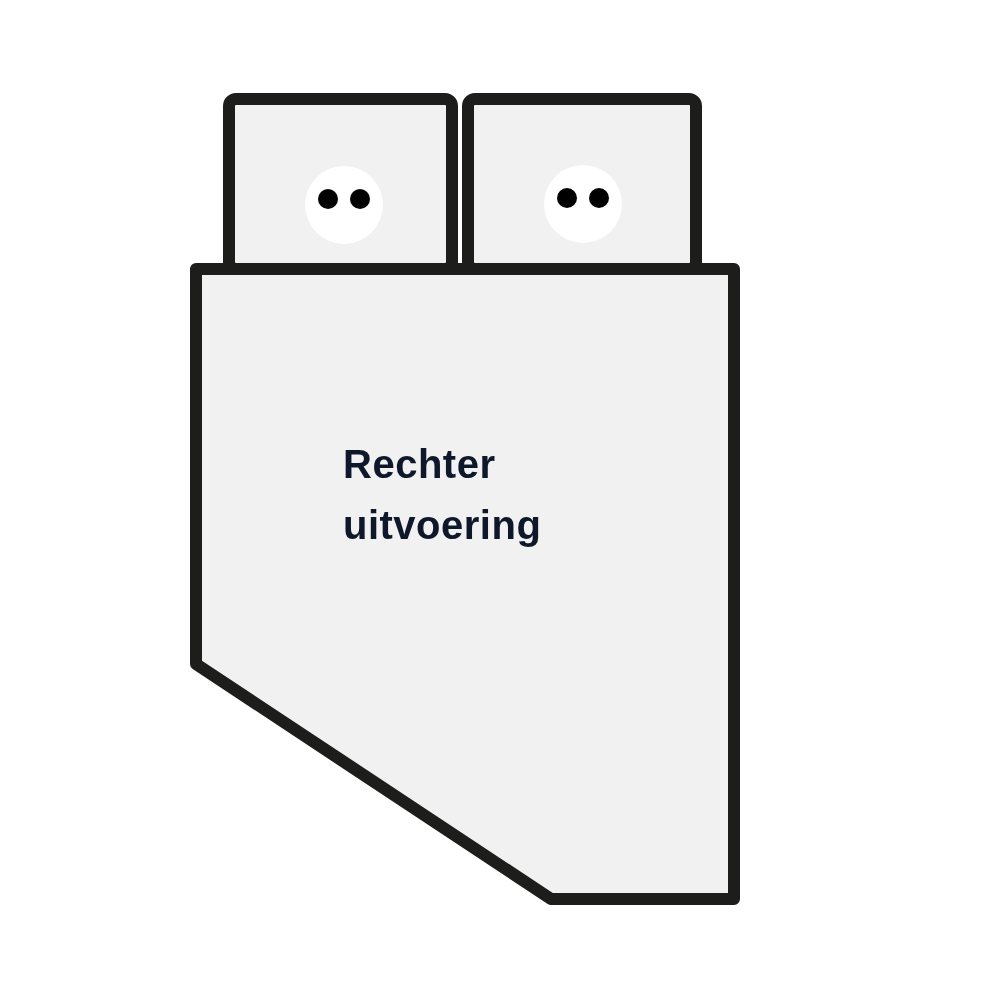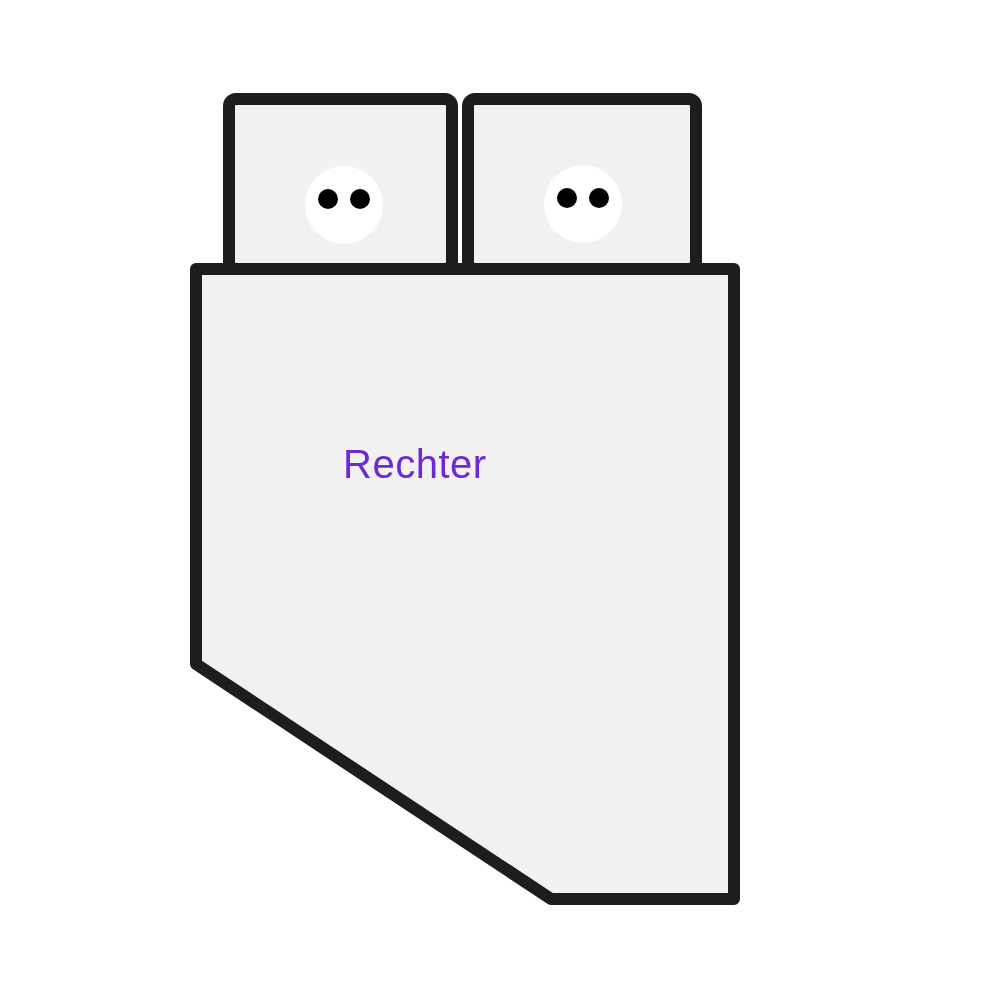--- a/index.html
+++ b/index.html
@@ -19,25 +19,25 @@
   }
   .canvas svg {
     position: absolute;
     left: 0;
     top: 0;
   }
   .bed-label {
     position: absolute;
     left: 343px;
     top: 434px;
-    font-weight: normal;
+    font-weight: bold;
     font-size: 40px;
     line-height: 61px;
     letter-spacing: 0.5px;
-    color: #6d28d9;
+    color: #0f172a;
     white-space: nowrap;
   }
 </style>
 </head>
 <body>
 
 <div class="canvas">
   <svg width="1000" height="1000" viewBox="0 0 1000 1000" xmlns="http://www.w3.org/2000/svg">
 
     <g>
@@ -52,14 +52,15 @@
       <circle cx="583" cy="204" r="39" fill="#ffffff"></circle>
       <circle cx="567" cy="198" r="10" fill="#000000"></circle>
       <circle cx="599" cy="198" r="10" fill="#000000"></circle>
     </g>
 
     <path d="M 196 269 L 734 269 L 734 899 L 551 899 L 196 664 Z" fill="#f1f1f1" stroke="#1d1d1b" stroke-width="12" stroke-linejoin="round" stroke-linecap="round"></path>
   </svg>
 
   <div class="bed-label">
     <div>Rechter</div>
+    <div>uitvoering</div>
   </div>
 </div>
 
 </body></html>

